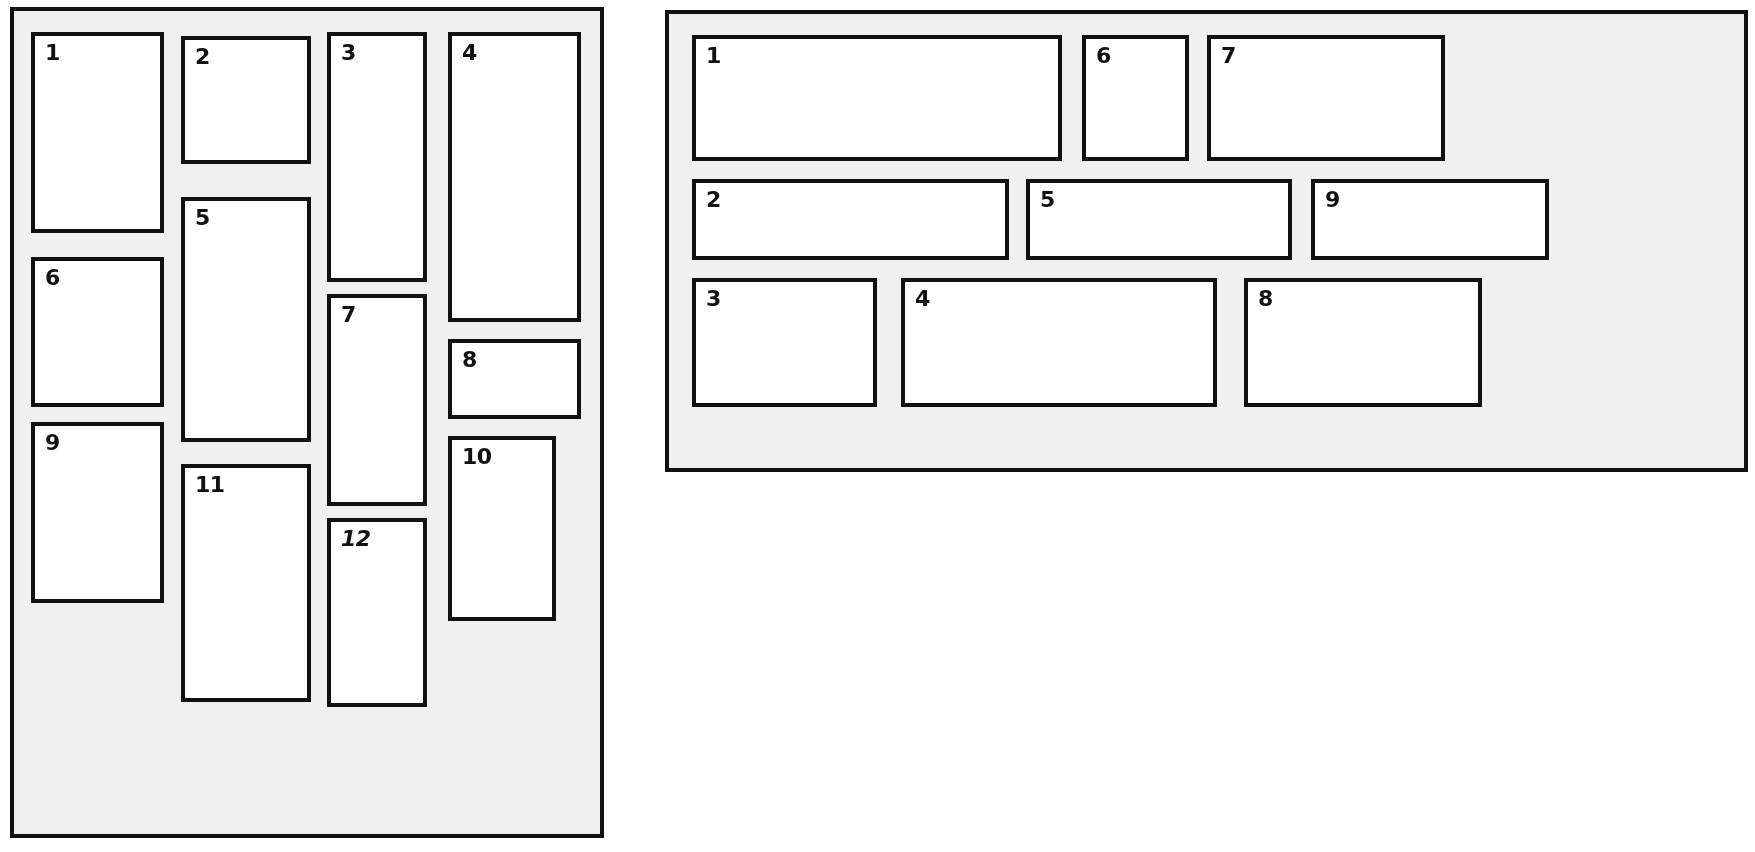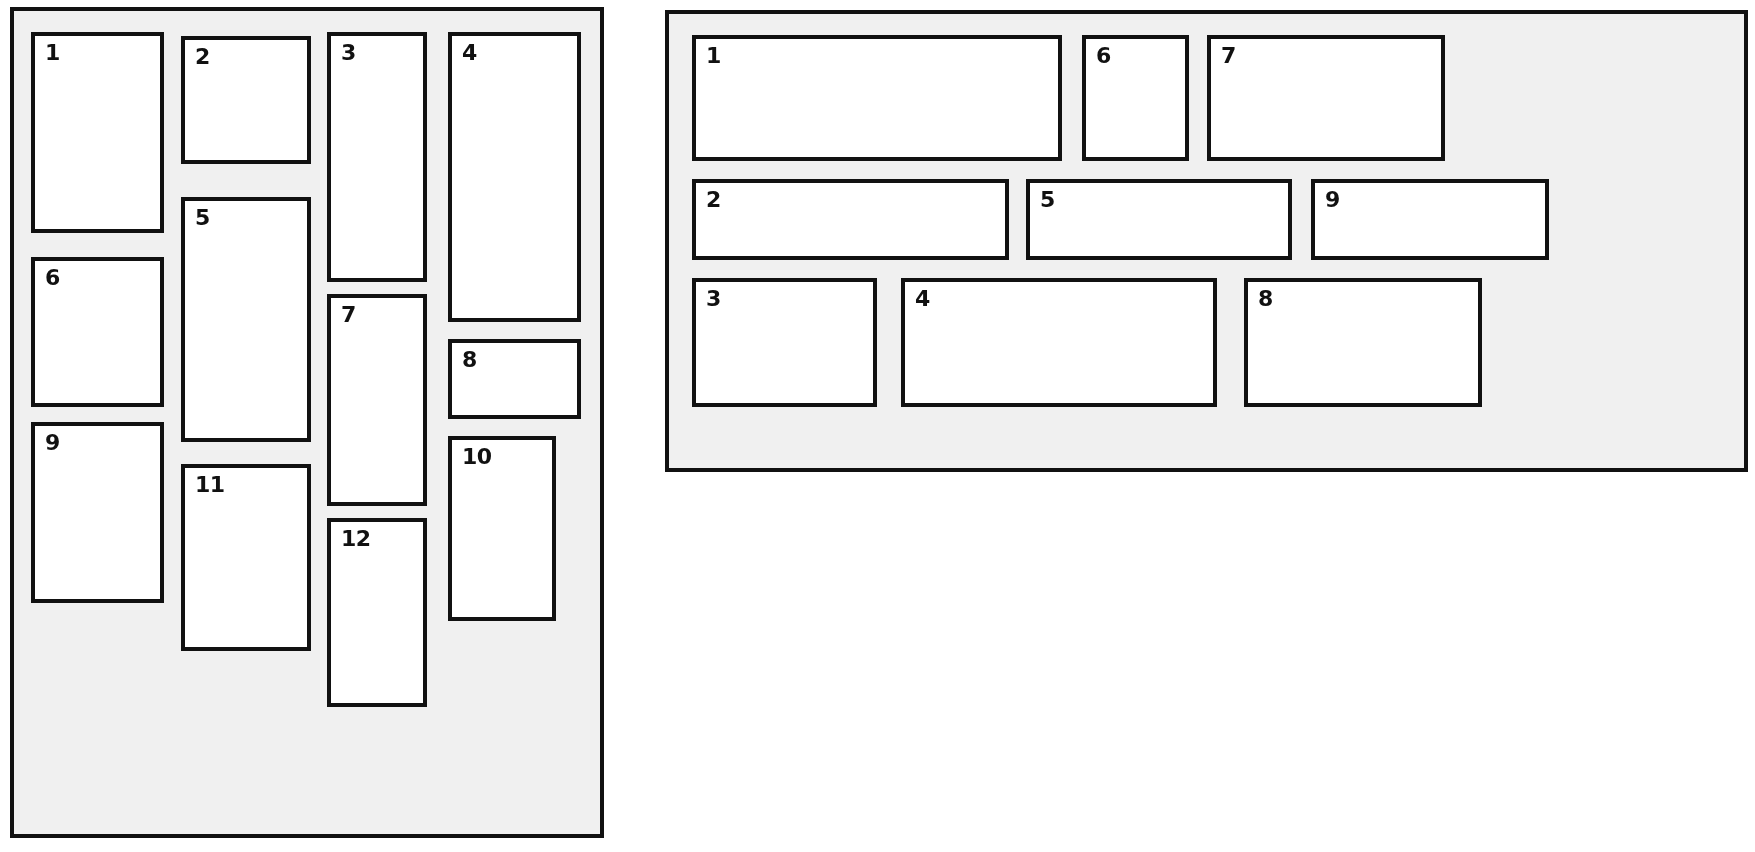--- a/index.html
+++ b/index.html
@@ -95,24 +95,24 @@
       </div>
       <div class="box" style="left: 434px; top: 328px; width: 133px; height: 80px; background: rgb(255, 255, 255); border-color: rgb(17, 17, 17);">
         <span class="box-label">8</span>
       </div>
       <div class="box" style="left: 17px; top: 411px; width: 133px; height: 181px; background: rgb(255, 255, 255); border-color: rgb(17, 17, 17);">
         <span class="box-label">9</span>
       </div>
       <div class="box" style="left: 434px; top: 425px; width: 108px; height: 185px; background: rgb(255, 255, 255); border-color: rgb(17, 17, 17);">
         <span class="box-label">10</span>
       </div>
-      <div class="box" style="left: 167px; top: 453px; width: 130px; height: 187px; background: rgb(255, 255, 255); border-color: rgb(17, 17, 17);">
+      <div class="box" style="left: 167px; top: 453px; width: 130px; height: 238px; background: rgb(255, 255, 255); border-color: rgb(17, 17, 17);">
         <span class="box-label">11</span>
       </div>
-      <div class="box" style="left: 313px; top: 507px; width: 100px; height: 189px; background: rgb(255, 255, 255); border-color: rgb(17, 17, 17);">
+      <div class="box" style="left: 313px; top: 507px; width: 100px; height: 189px; background: rgb(255, 255, 255); border-color: rgb(17, 17, 17); font-style: italic;">
         <span class="box-label">12</span>
       </div>
     </div>
 
   <div class="panel" id="panel-right" style="left: 665px; top: 10px; width: 1083px; height: 462px; background: rgb(240, 240, 240); border-color: rgb(17, 17, 17);">
       <div class="box" style="left: 23px; top: 21px; width: 370px; height: 126px; background: rgb(255, 255, 255); border-color: rgb(17, 17, 17);">
         <span class="box-label">1</span>
       </div>
       <div class="box" style="left: 413px; top: 21px; width: 107px; height: 126px; background: rgb(255, 255, 255); border-color: rgb(17, 17, 17);">
         <span class="box-label">6</span>

